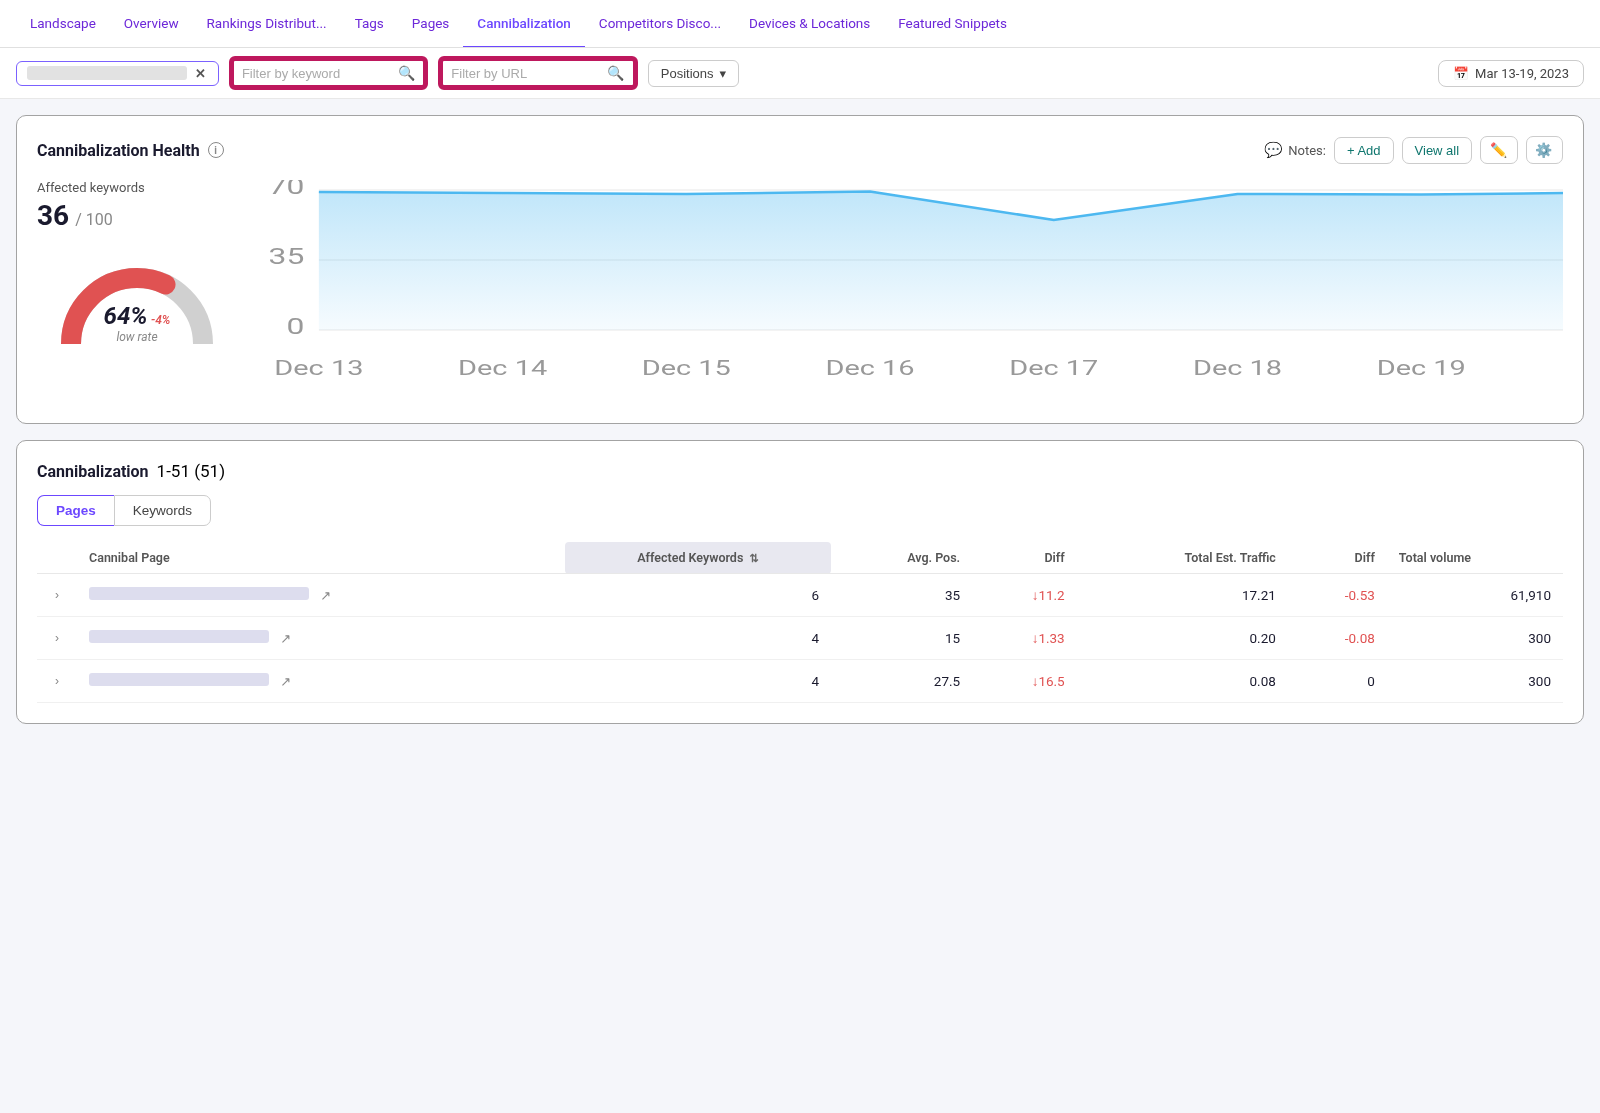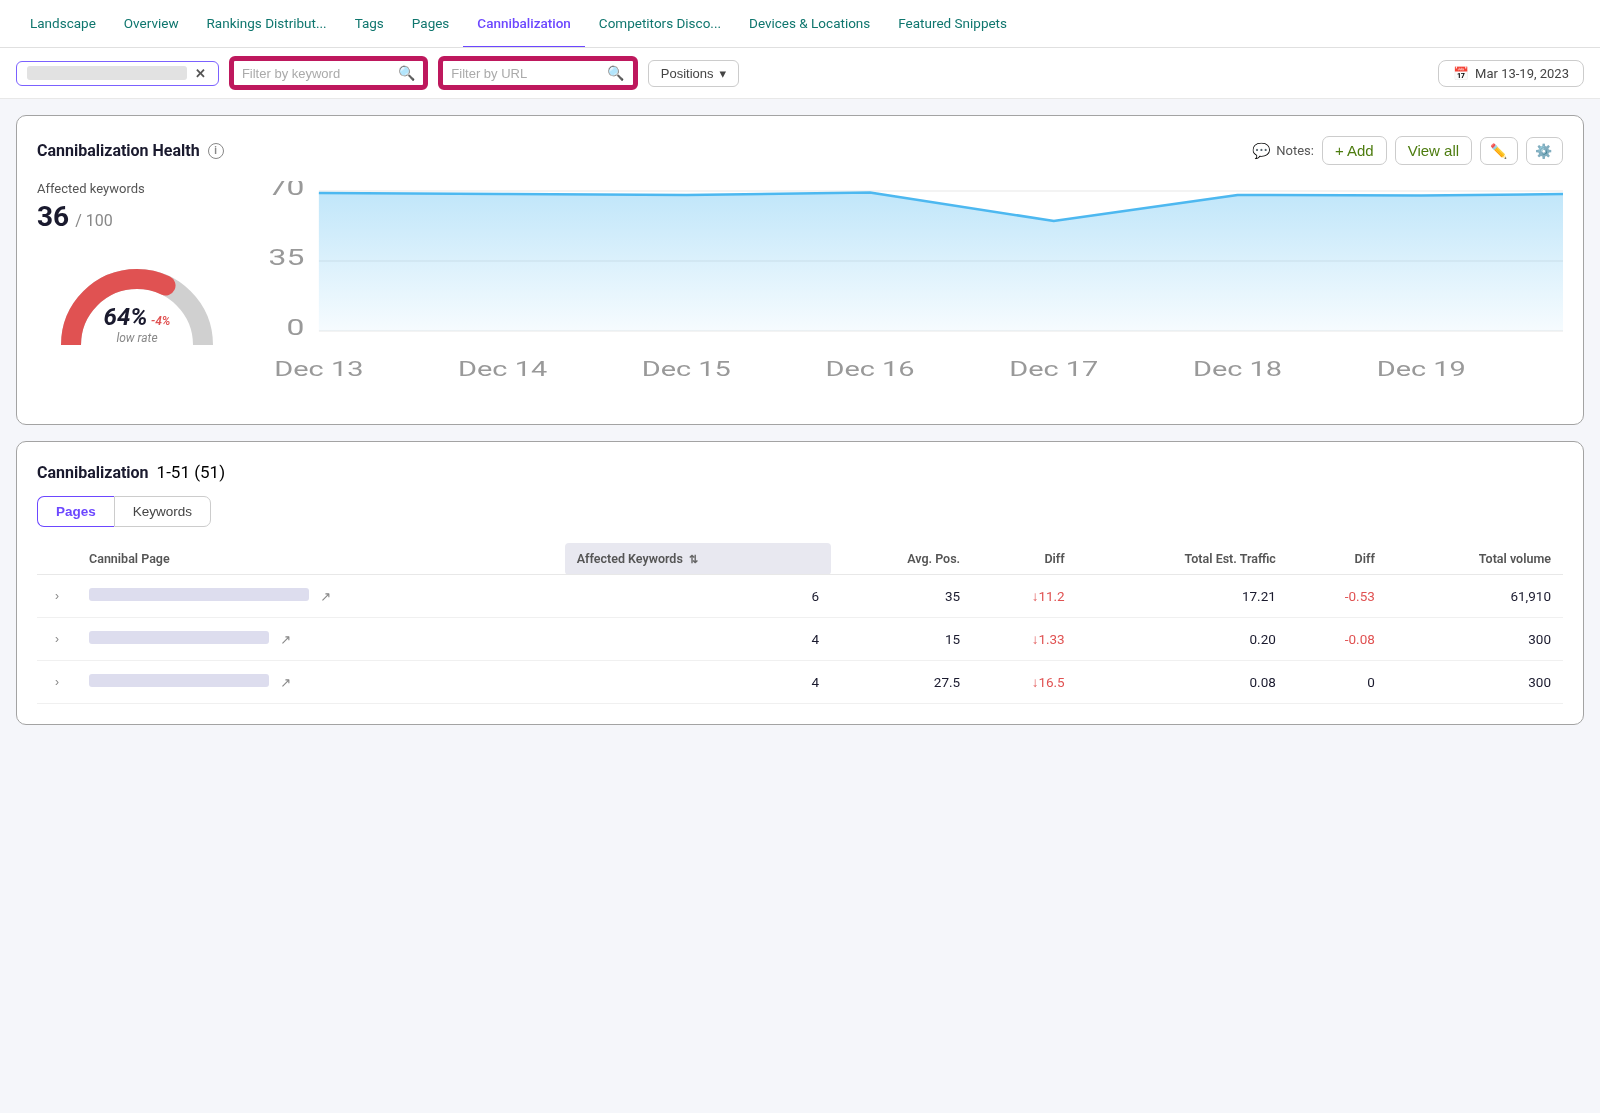--- a/index.html
+++ b/index.html
@@ -1,20 +1,20 @@
 <!DOCTYPE html>
 <html><head>
   <meta charset="utf-8">
   <style>
     * { box-sizing: border-box; margin: 0; padding: 0; }
     body { font-family: -apple-system, BlinkMacSystemFont, 'Segoe UI', Roboto, sans-serif; background: #f5f6fa; color: #1a1a2e; font-size: 14px; }
 
     
     .top-nav { background: #fff; border-bottom: 1px solid #e0e0e0; display: flex; align-items: center; padding: 0 16px; height: 48px; overflow-x: auto; white-space: nowrap; }
-    .nav-item { padding: 0 14px; height: 48px; display: inline-flex; align-items: center; cursor: pointer; color: #0f766e; font-size: 13.5px; border-bottom: 2px solid transparent; }
+    .nav-item { padding: 0 14px; height: 48px; display: inline-flex; align-items: center; cursor: pointer; color: #6d28d9; font-size: 13.5px; border-bottom: 2px solid transparent; }
     .nav-item.active { color: #6c47ff; border-bottom: 2px solid #6c47ff; font-weight: 500; }
 
     
     .toolbar { background: #fff; border-bottom: 1px solid #e8e8e8; padding: 8px 16px; display: flex; align-items: center; gap: 10px; flex-wrap: wrap; }
     .filter-tag { display: flex; align-items: center; gap: 6px; border: 1.5px solid #7b61ff; border-radius: 6px; padding: 4px 10px; background: #fff; }
     .filter-tag-text { width: 160px; height: 14px; background: #e2e2e2; border-radius: 3px; display: inline-block; }
     .filter-tag-close { cursor: pointer; color: #555; font-size: 13px; font-weight: bold; padding: 0 2px; }
     .filter-input-wrap { display: flex; align-items: center; border: 5px solid #be185d; border-radius: 6px; padding: 4px 8px; background: #fff; gap: 6px; }
     .filter-input { border: none; outline: none; font-size: 13px; color: #444; width: 150px; }
     .filter-input::placeholder { color: #aaa; }
@@ -28,21 +28,21 @@
     
     .card { background: #fff; border: 1px solid #a3a3a3; border-radius: 10px; padding: 20px; }
 
     
     .card-header { display: flex; align-items: center; justify-content: space-between; margin-bottom: 16px; }
     .card-title { font-size: 16px; font-weight: 700; display: flex; align-items: center; gap: 8px; }
     .info-icon { width: 16px; height: 16px; border-radius: 50%; border: 1.5px solid #888; display: inline-flex; align-items: center; justify-content: center; font-size: 10px; color: #888; cursor: pointer; flex-shrink: 0; }
     .notes-group { display: flex; align-items: center; gap: 8px; }
     .notes-label { display: flex; align-items: center; gap: 5px; color: #555; font-size: 13px; }
     .notes-icon { font-size: 15px; }
-    .btn-outline { border: 1px solid #ccc; border-radius: 7px; padding: 5px 12px; background: #fff; cursor: pointer; color: #4d7c0f; font-size: 15px; display: flex; align-items: center; gap: 5px; }
+    .btn-outline { border: 1px solid #ccc; border-radius: 7px; padding: 5px 12px; background: #fff; cursor: pointer; color: #0f766e; font-size: 13px; display: flex; align-items: center; gap: 5px; }
     .icon-btn { border: 1px solid #ccc; border-radius: 7px; padding: 5px 9px; background: #fff; cursor: pointer; color: #555; font-size: 14px; }
 
     
     .health-body { display: flex; gap: 24px; }
     .health-stats { display: flex; flex-direction: column; gap: 20px; min-width: 200px; }
     .stat-section { }
     .stat-label { font-size: 13px; color: #555; margin-bottom: 4px; }
     .stat-value { font-size: 28px; font-weight: 700; display: flex; align-items: baseline; gap: 6px; }
     .stat-total { font-size: 16px; font-weight: 400; color: #888; }
 
@@ -221,28 +221,28 @@
 
     <button class="tab-btn active">Pages</button>
         <button class="tab-btn">Keywords</button>
       </div>
 
     <table class="data-table">
       <thead>
         <tr>
           <th style="width:30px"></th>
           <th>Cannibal Page</th>
-          <th class="sorted" style="text-align:left; cursor:pointer;">
+          <th class="sorted" style="text-align:center; cursor:pointer;">
             Affected Keywords <span class="sort-icon">⇅</span>
           </th>
           <th style="text-align:right;">Avg. Pos.</th>
           <th style="text-align:right;">Diff</th>
           <th style="text-align:right;">Total Est. Traffic</th>
           <th style="text-align:right;">Diff</th>
-          <th style="text-align:right;">Total volume</th>
+          <th style="text-align:left;">Total volume</th>
         </tr>
       </thead>
       <tbody>
 
       <tr>
     <td>
       <button class="expand-btn">›</button>
     </td>
     <td>
       <span class="blurred"></span>

